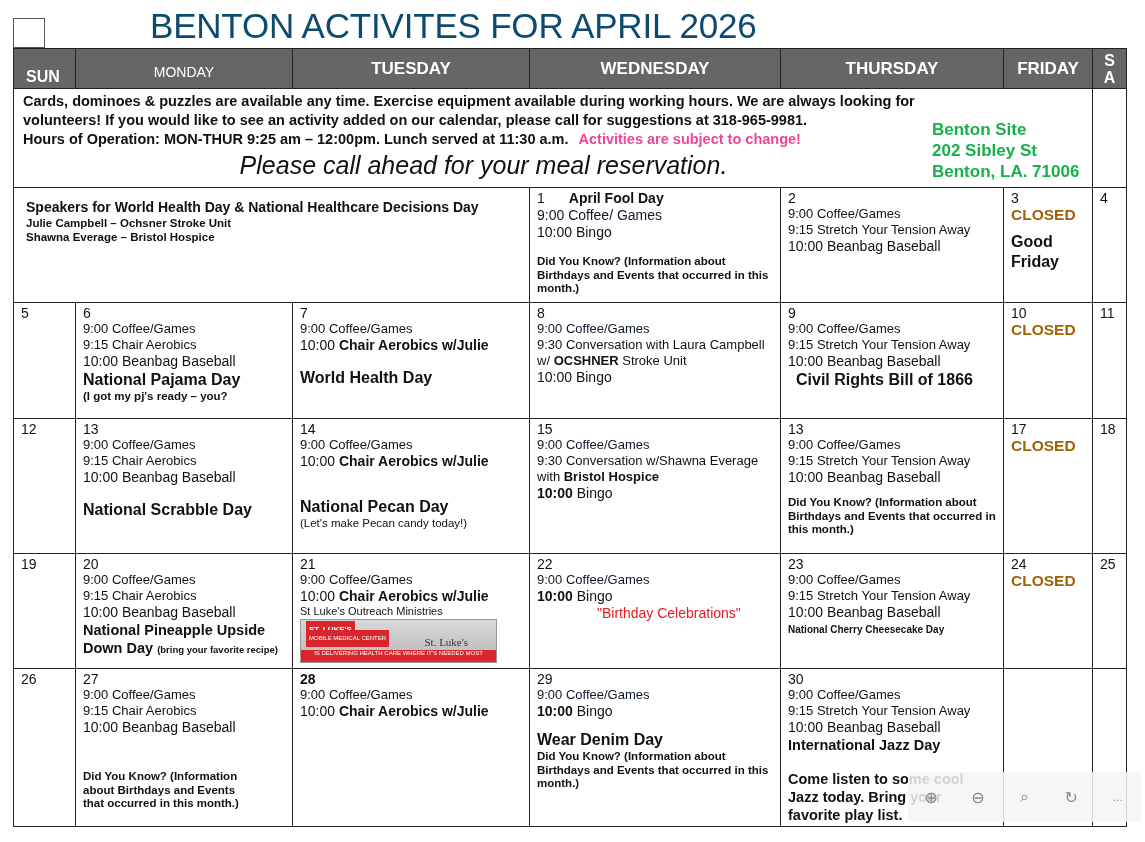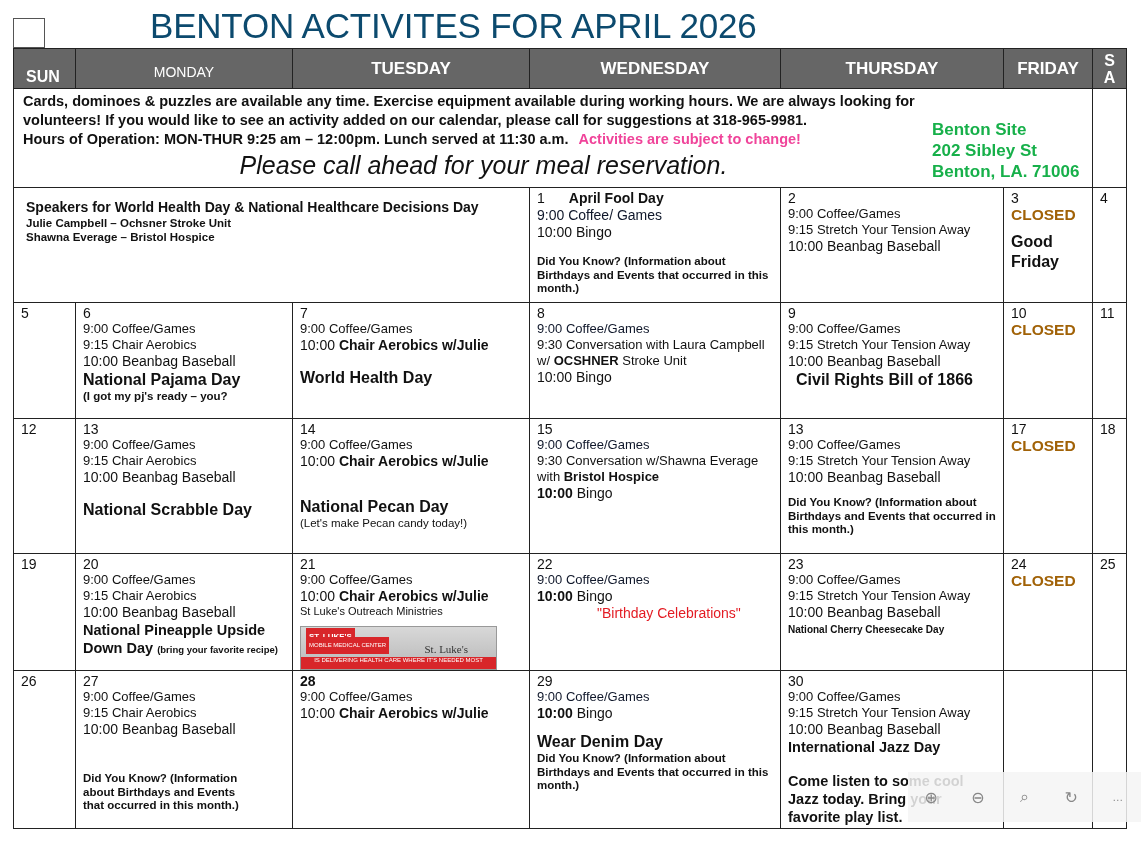--- a/index.html
+++ b/index.html
@@ -22,21 +22,21 @@
   .dn { font-size:14px; line-height:16px; }
   .ev { font-size:14px; line-height:17px; }
   .ev-s { font-size:13px; line-height:16px; }
   .ev-g { color:#0f172a; }
   .big { font-size:16px; font-weight:bold; line-height:20px; }
   .small-b { font-size:11.5px; font-weight:bold; line-height:13.5px; }
   .closed { color:#a16207; font-weight:bold; font-size:15.5px; line-height:18px; }
   .red { color:#e31b23; }
   .b { font-weight:bold; }
   .gap { height:14px; }
-  .img-ad { width:195px; height:42px; margin-top:8px; background:linear-gradient(#d8d8d8,#b8b8b8); position:relative; overflow:hidden; border:1px solid #999; }
+  .img-ad { width:195px; height:42px; margin-top:1px; background:linear-gradient(#d8d8d8,#b8b8b8); position:relative; overflow:hidden; border:1px solid #999; }
   .img-ad .t1 { position:absolute; left:5px; top:1px; background:#d8262a; color:#fff; font-size:8px; font-weight:bold; padding:0 3px; }
   .img-ad .t2 { position:absolute; left:5px; top:10px; background:#d8262a; color:#fff; font-size:6px; padding:0 3px; }
   .img-ad .t3 { position:absolute; right:28px; top:14px; font-family:"Liberation Serif", serif; font-size:11px; color:#333; }
   .img-ad .t4 { position:absolute; left:0; right:0; bottom:0; height:12px; background:#d8262a; color:#fff; font-size:6px; text-align:center; line-height:6px; }
   .toolbar { position:absolute; left:908px; top:772px; width:233px; height:50px; background:rgba(245,245,245,0.85); display:flex; align-items:center; justify-content:space-around; color:#888; font-size:16px; }
   .toolbar span { width:28px; text-align:center; }
 </style>
 </head>
 <body>
 

